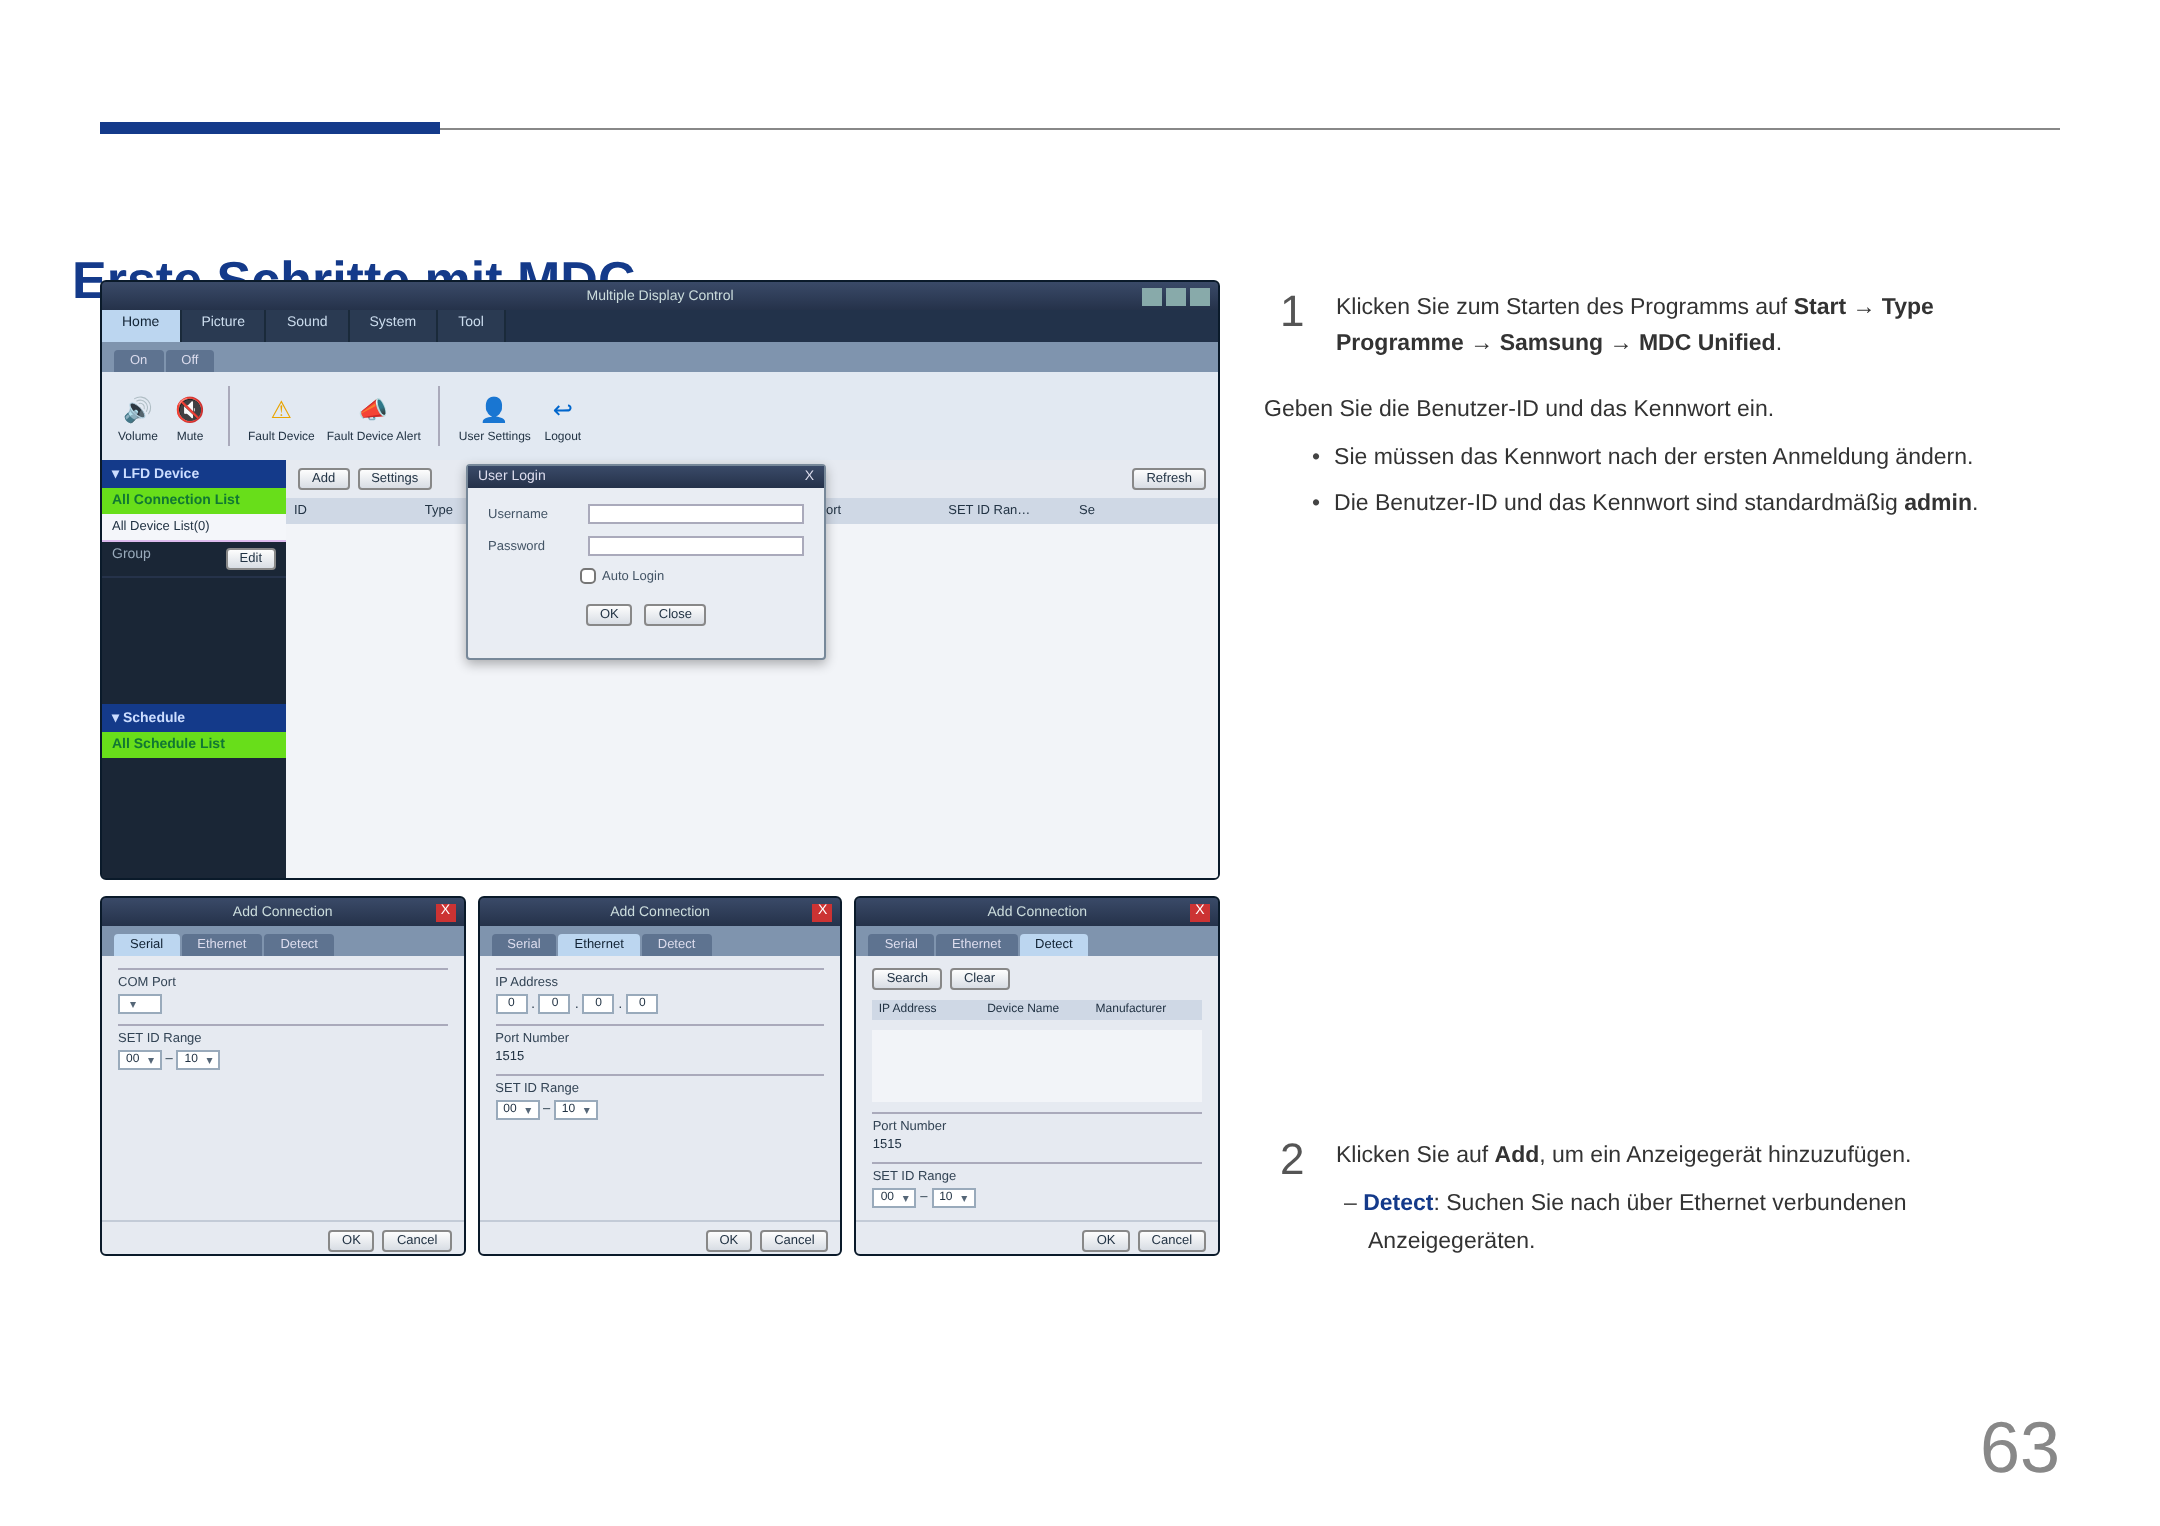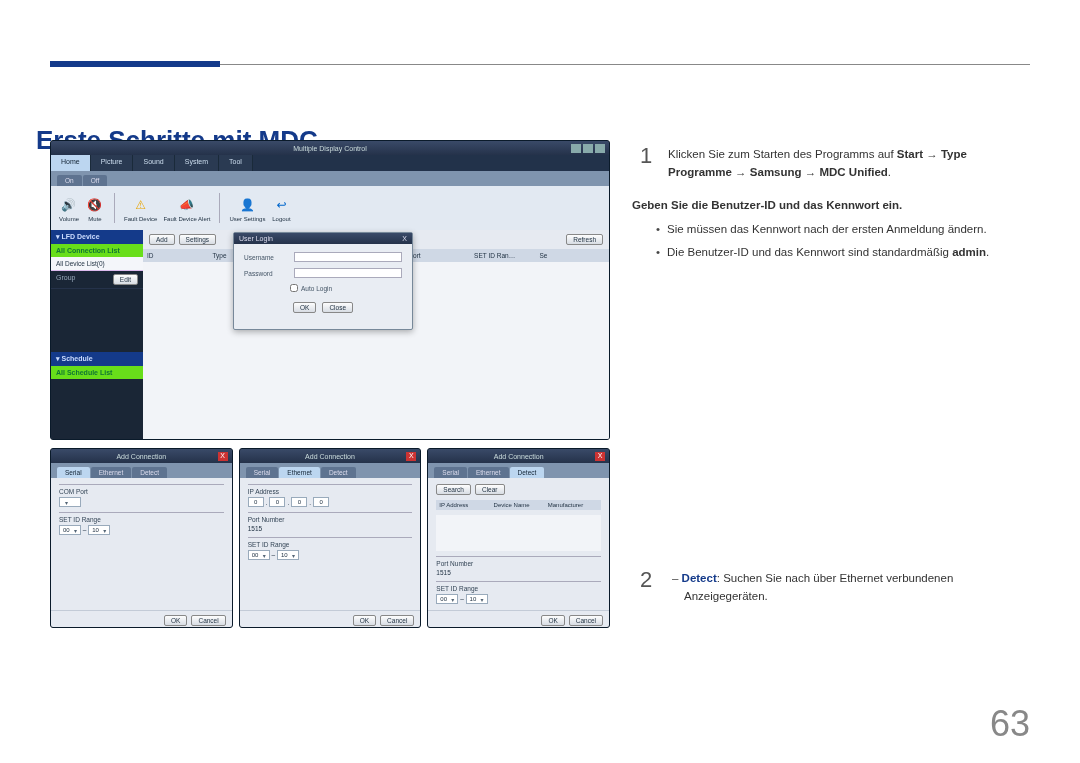--- a/index.html
+++ b/index.html
@@ -350,28 +350,29 @@
 
   <div class="step">
     <div class="step-num">1</div>
     <div class="step-body">
       <p>
         <span>Klicken Sie zum Starten des Programms auf </span><b>Start</b><span class="arrow"> → </span><b>Type Programme</b><span class="arrow"> → </span><b>Samsung</b><span class="arrow"> → </span><b>MDC Unified</b>.
       </p>
     </div>
   </div>
 
-  <p style="margin-bottom:6px;margin-left:-8px;font-weight:bold;">Geben Sie die Benutzer-ID und das Kennwort ein.</p>
+  <p style="margin-bottom:6px;margin-left:-8px;">Geben Sie die Benutzer-ID und das Kennwort ein.</p>
   <ul class="bullets" style="margin-left:12px;">
     <li>Sie müssen das Kennwort nach der ersten Anmeldung ändern.</li>
     <li><span>Die Benutzer-ID und das Kennwort sind standardmäßig </span><b>admin</b>.</li>
   </ul>
 
   <div class="step step2">
     <div class="step-num">2</div>
     <div class="step-body">
+      <p><span>Klicken Sie auf </span><b>Add</b><span>, um ein Anzeigegerät hinzuzufügen.</span></p>
       <ul class="dashes">
         <li><b class="blue">Detect</b><span>: Suchen Sie nach über Ethernet verbundenen Anzeigegeräten.</span></li>
       </ul>
     </div>
   </div>
 
 </div>
 
 </body></html>

